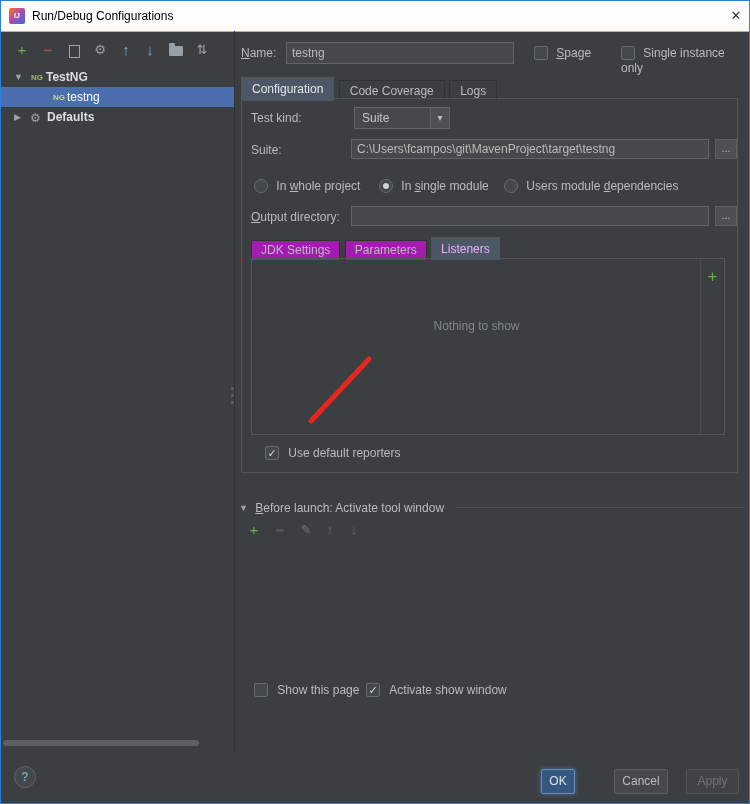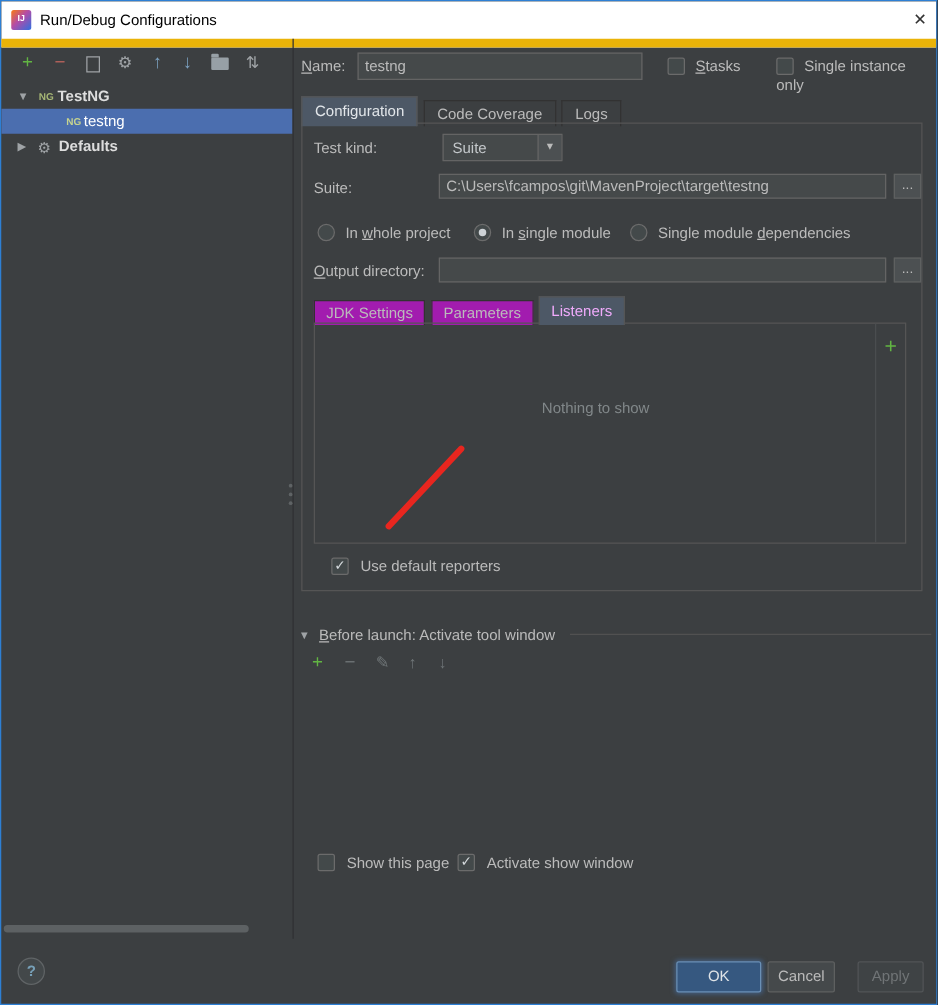--- a/index.html
+++ b/index.html
@@ -1,20 +1,20 @@
 <!DOCTYPE html>
 <html><head>
 <meta charset="utf-8">
 <style>
   html,body{margin:0;padding:0;background:#2b2b2b;}
   .win{position:relative;width:750px;height:804px;background:#3c3f41;
        font-family:"Liberation Sans","DejaVu Sans",sans-serif;font-size:12px;color:#bbbbbb;
        overflow:hidden;border:1px solid #2d7fd4;box-sizing:border-box;}
   .abs{position:absolute;}
-  .titlebar{left:0;top:0;width:100%;height:30px;background:#ffffff;color:#111;border-bottom:7px solid #eab308;}
+  .titlebar{left:0;top:0;width:100%;height:30px;background:#ffffff;color:#111;border-bottom:1px solid #eab308;}
   .logo{left:8px;top:7px;width:16px;height:16px;border-radius:2px;
         background:linear-gradient(135deg,#f97a12 0%,#b44ca6 45%,#2f6fe0 100%);
         color:#fff;font-size:7px;font-weight:bold;text-align:center;line-height:16px;}
   .title-text{left:31px;top:0;line-height:30px;color:#000;}
   .close-btn{left:720px;top:0;width:30px;height:30px;text-align:center;line-height:30px;color:#333;font-size:13px;cursor:pointer;}
   .tbtn{top:38px;width:22px;height:22px;text-align:center;line-height:22px;font-size:15px;cursor:pointer;}
   .green{color:#62b543;} .red{color:#b9635c;} .gray{color:#9fa3a6;} .blue{color:#7ca1c0;}
   .dim{color:#6f7577;}
   .copy-shape{position:absolute;left:68px;top:44px;width:9px;height:11px;border:1px solid #9fa3a6;background:#3c3f41;}
   .copy-shape::before{content:"";position:absolute;left:2px;top:-4px;width:9px;height:11px;border:1px solid #9fa3a6;z-index:-1;}
@@ -105,21 +105,21 @@
   <div class="abs divider"></div>
   <div class="grip-dot" style="top:386px;"></div>
   <div class="grip-dot" style="top:393px;"></div>
   <div class="grip-dot" style="top:400px;"></div>
   <div class="abs hscroll"></div>
 
   <span class="abs lbl" style="left:240px;top:45px;"><span></span><span class="mn">N</span><span>ame:</span></span>
   <input class="abs field" style="left: 285px; top: 41px; width: 228px; height: 22px;" value="testng">
   <div class="abs" style="left:533px;top:44px;">
     <span class="cbox" style="display:inline-block;vertical-align:middle;"></span>
-    <span class="lbl" style="margin-left:5px;vertical-align:middle;"><span></span><span class="mn">S</span><span>tasks</span></span>
+    <span class="lbl" style="margin-left:5px;vertical-align:middle;"><span></span><span class="mn">S</span><span>page</span></span>
   </div>
   <div class="abs" style="left:620px;top:44px;">
     <span class="cbox" style="display:inline-block;vertical-align:middle;"></span>
     <span class="lbl" style="margin-left:5px;vertical-align:middle;">Single instance only</span>
   </div>
 
   <div class="abs tabrow">
     <span class="tab sel">Configuration</span>
     <span class="tab">Code Coverage</span>
     <span class="tab">Logs</span>
@@ -140,21 +140,21 @@
   <div class="abs" style="left:253px;top:177px;">
     <span class="radio" style="display:inline-block;vertical-align:middle;"></span>
     <span class="lbl" style="margin-left:5px;vertical-align:middle;"><span>In </span><span class="mn">w</span><span>hole project</span></span>
   </div>
   <div class="abs" style="left:378px;top:177px;">
     <span class="radio sel" style="display:inline-block;vertical-align:middle;"></span>
     <span class="lbl" style="margin-left:5px;vertical-align:middle;"><span>In </span><span class="mn">s</span><span>ingle module</span></span>
   </div>
   <div class="abs" style="left:503px;top:177px;">
     <span class="radio" style="display:inline-block;vertical-align:middle;"></span>
-    <span class="lbl" style="margin-left:5px;vertical-align:middle;"><span>Single module </span><span class="mn">d</span><span>ependencies</span></span>
+    <span class="lbl" style="margin-left:5px;vertical-align:middle;"><span>Users module </span><span class="mn">d</span><span>ependencies</span></span>
   </div>
 
   <span class="abs lbl" style="left:250px;top:209px;"><span></span><span class="mn">O</span><span>utput directory:</span></span>
   <input class="abs field" style="left: 350px; top: 205px; width: 358px; height: 20px;" value="">
   <div class="abs mini-btn" style="left:714px;top:205px;width:22px;height:20px;">...</div>
 
   <div class="abs subtabrow">
     <span class="subtab">JDK Settings</span>
     <span class="subtab">Parameters</span>
     <span class="subtab sel">Listeners</span>
@@ -192,17 +192,17 @@
   <div class="abs" style="left:253px;top:681px;">
     <span class="cbox" style="display:inline-block;vertical-align:middle;"></span>
     <span class="lbl" style="margin-left:6px;vertical-align:middle;">Show this page</span>
   </div>
   <div class="abs" style="left:365px;top:681px;">
     <span class="cbox" style="display:inline-block;vertical-align:middle;"><span>✓</span></span>
     <span class="lbl" style="margin-left:6px;vertical-align:middle;">Activate show window</span>
   </div>
 
   <div class="abs help">?</div>
-  <div class="abs btn ok" style="left:540px;top:768px;width:68px;text-align:center;">OK</div>
+  <div class="abs btn ok" style="left:540px;top:768px;width:34px;text-align:center;">OK</div>
   <div class="abs btn cancel" style="left:613px;top:768px;width:54px;">Cancel</div>
   <div class="abs btn apply" style="left:685px;top:768px;width:53px;">Apply</div>
 
 </div>
 
 </body></html>

